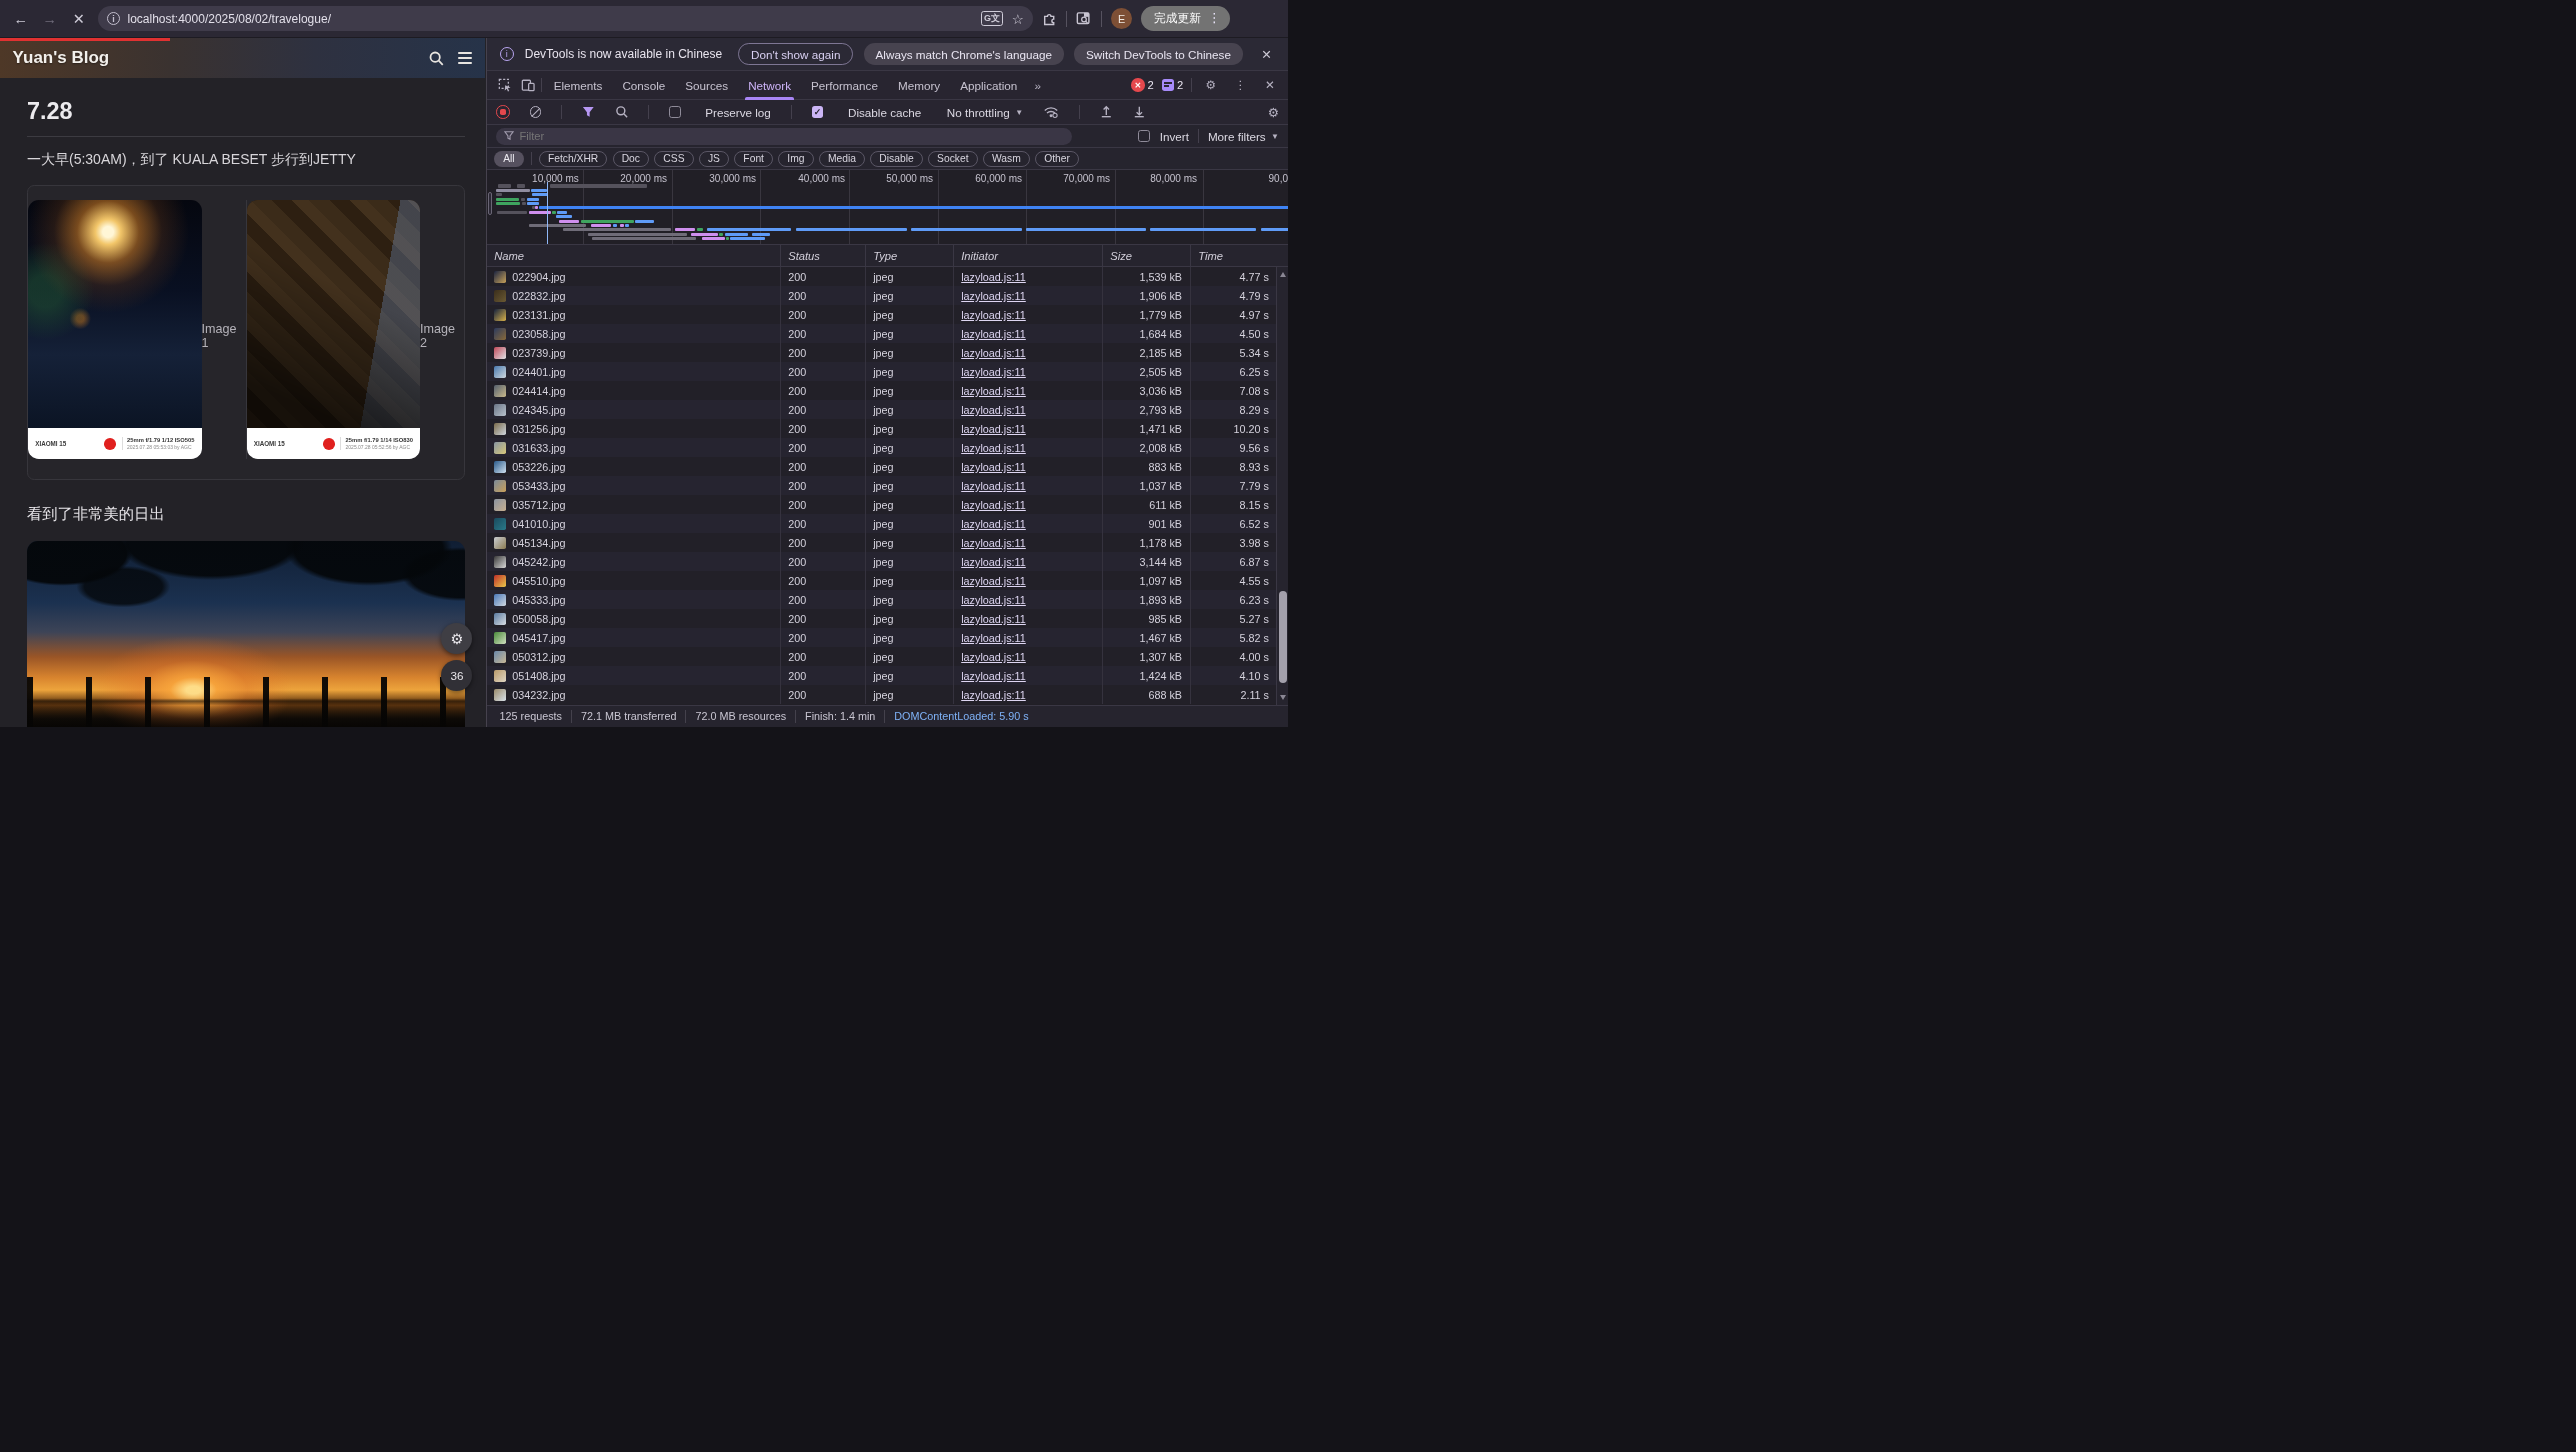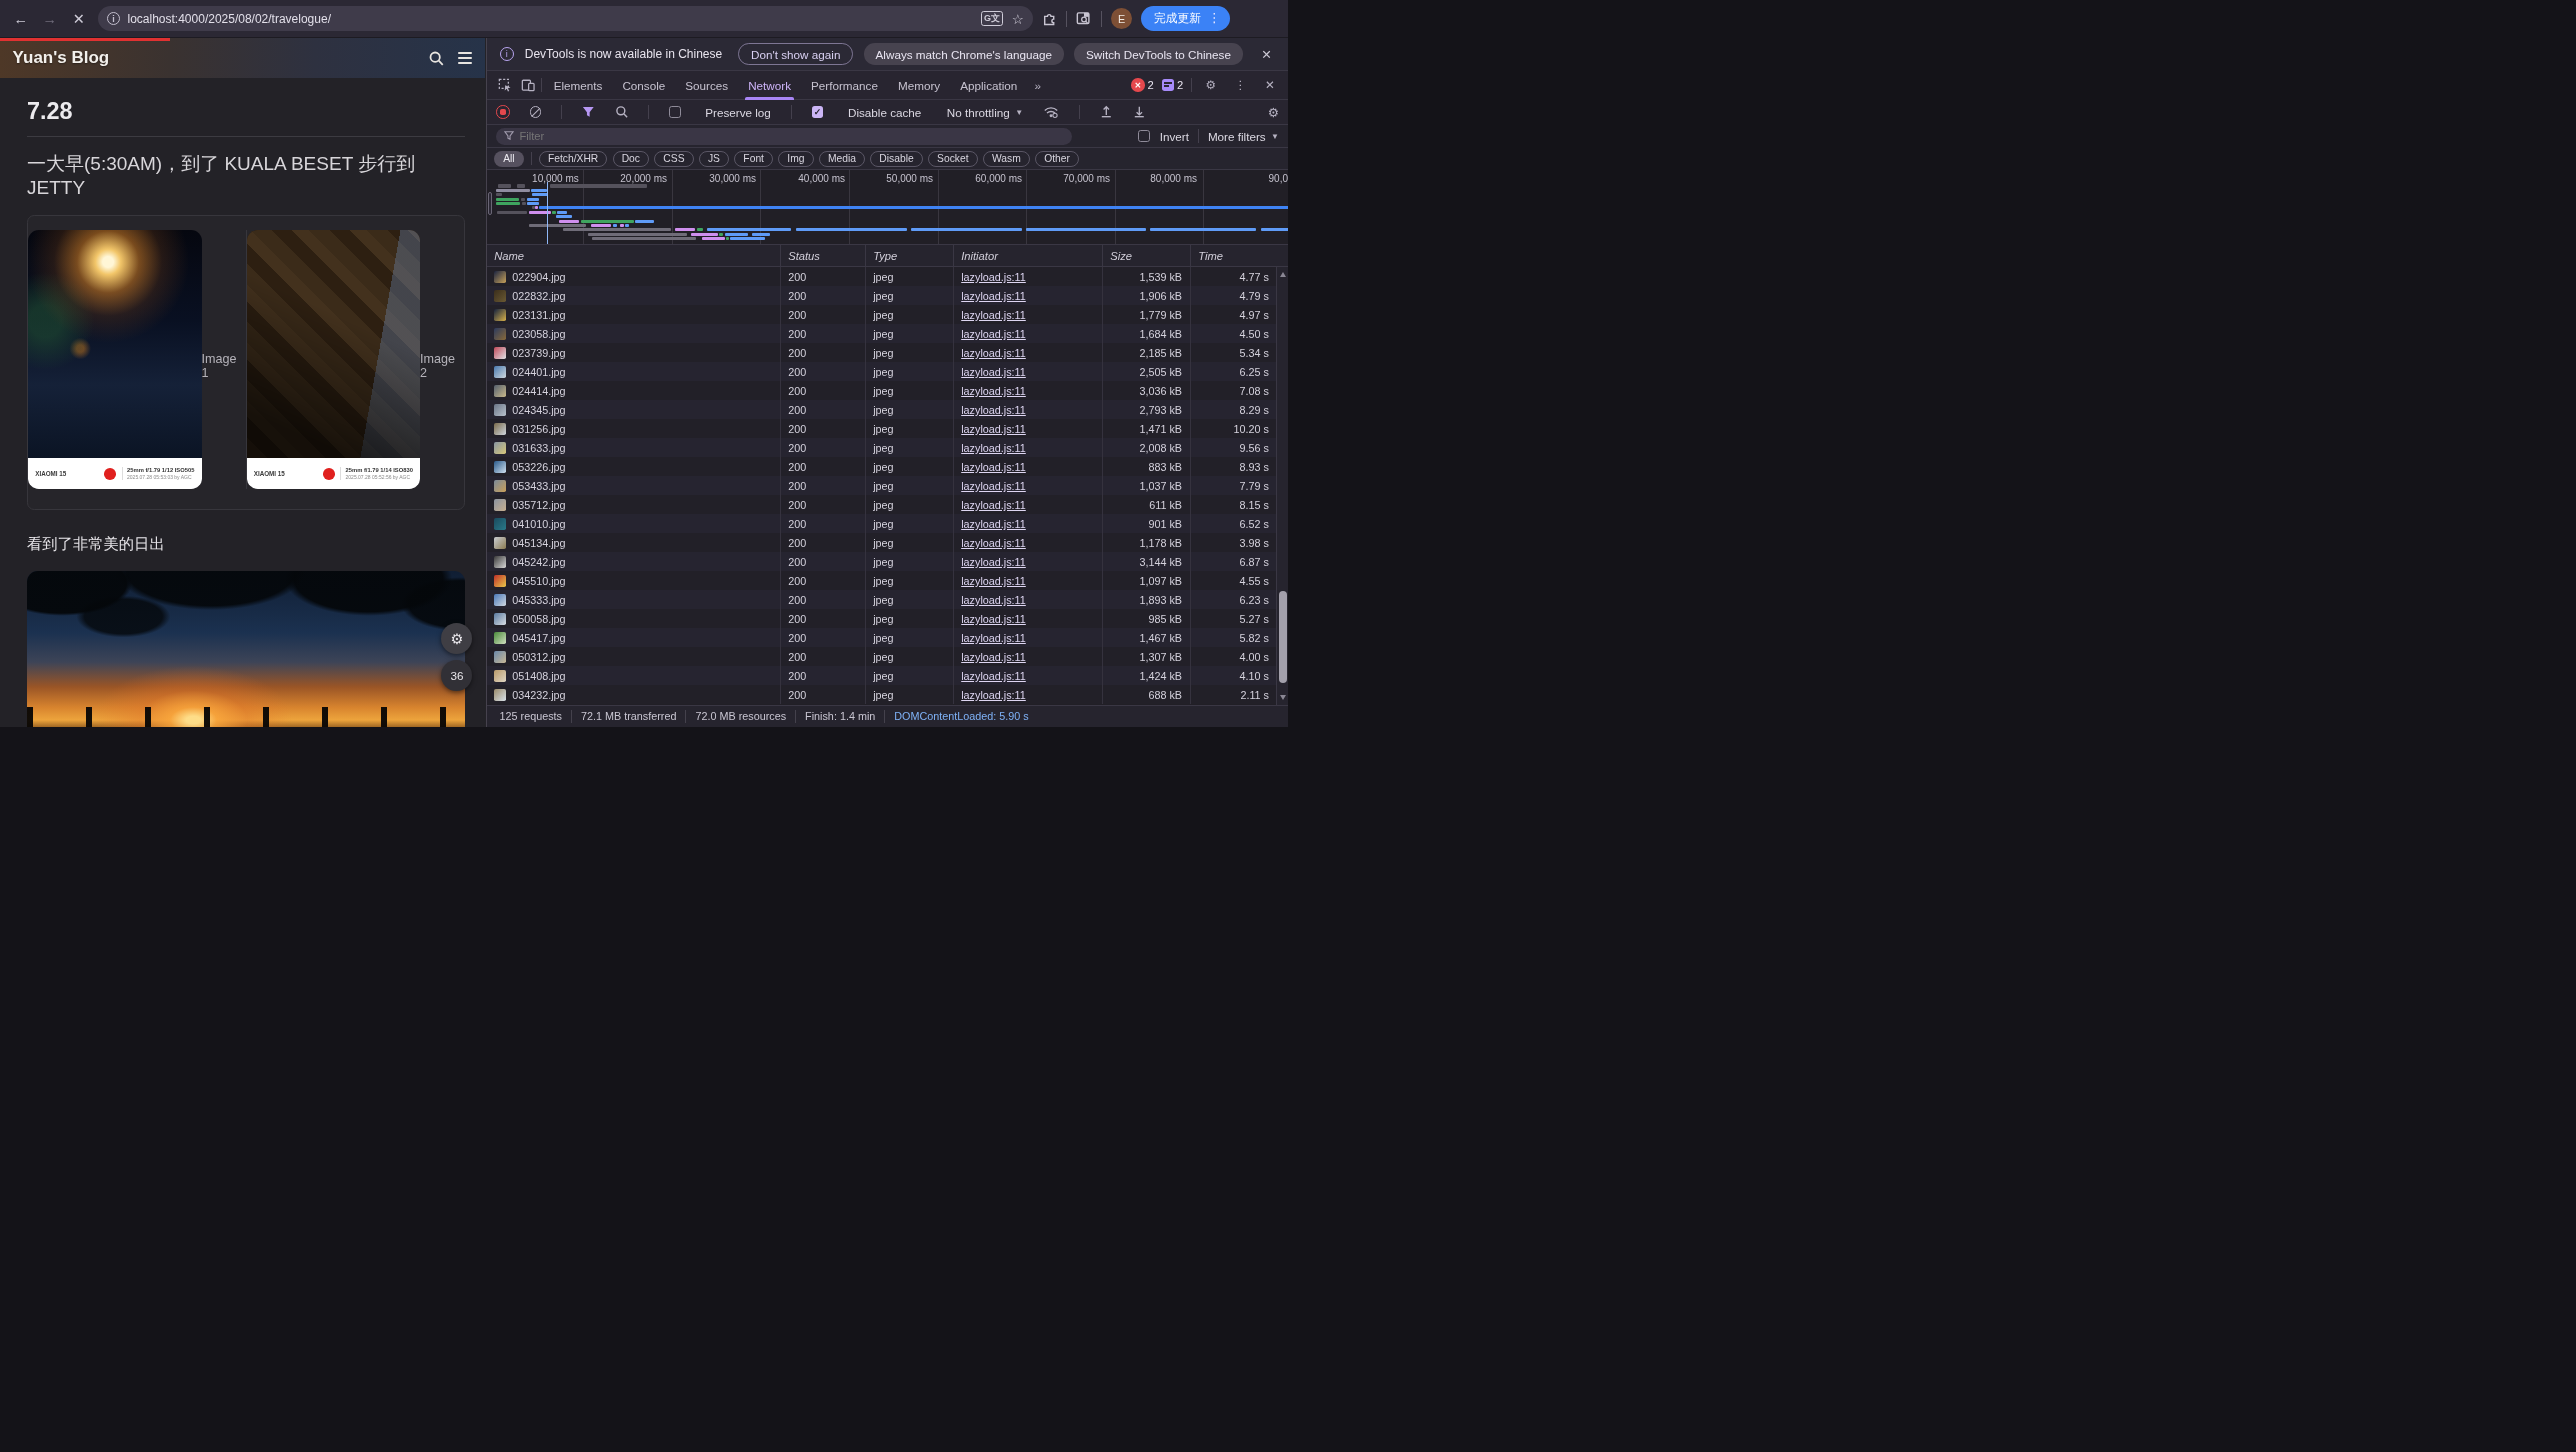--- a/index.html
+++ b/index.html
@@ -10,38 +10,38 @@
   .chrome-bar{position:absolute;left:0;top:0;width:1288px;height:38px;background:#2b2834;display:flex;align-items:center;gap:9px;padding:0 10.8px;border-bottom:0.9px solid #1d1b22;}
   .nav-ico{width:20px;height:20px;display:flex;align-items:center;justify-content:center;color:#cfccd8;font-size:14.4px;}
   .nav-ico.dim{color:#6f6b7a;}
   .omnibox{flex:1;height:25px;background:#3f3b4a;border-radius:12.6px;display:flex;align-items:center;padding:0 9px;gap:7.2px;max-width:935px;}
   .omni-info{width:13.5px;height:13.5px;border:1.3px solid #c3bfce;border-radius:50%;color:#c3bfce;font-size:9px;display:flex;align-items:center;justify-content:center;font-weight:bold;}
   .omni-url{color:#e2dfe9;font-size:12px;flex:1;white-space:nowrap;overflow:hidden;}
   .omni-right{display:flex;align-items:center;gap:9px;}
   .chrome-right{display:flex;align-items:center;gap:9px;}
   .vdiv{width:0.9px;height:16px;background:#56525f;}
   .avatar{width:21.6px;height:21.6px;border-radius:50%;background:#7d4f35;color:#f2ece6;font-size:10.8px;display:flex;align-items:center;justify-content:center;}
-  .update-pill{height:25px;background:#3b82f6;border-radius:12.6px;color:#fff;font-size:11.7px;display:flex;align-items:center;gap:7.2px;padding:0 9px 0 12.6px;}
+  .update-pill{height:25px;background:#737373;border-radius:12.6px;color:#fff;font-size:11.7px;display:flex;align-items:center;gap:7.2px;padding:0 9px 0 12.6px;}
   .kebab{color:#efeaff;font-size:12.6px;letter-spacing:0;line-height:1;}
   .star{color:#cfccd8;font-size:13.5px;}
   .g-translate{font-size:9px;color:#cfccd8;border:1.1px solid #cfccd8;border-radius:2.7px;padding:0 1.8px;font-weight:bold;}
   .puzzle,.panelico{color:#c9c5d2;}
 
   
   .blog{position:absolute;left:0;top:38px;width:485px;height:689px;background:#232227;overflow:hidden;}
   .blog-header{position:relative;height:40px;background:linear-gradient(90deg,#4e3827 0%,#3a3230 35%,#2e3140 65%,#263349 100%);display:flex;align-items:center;padding:0 12.6px;}
   .blog-progress{position:absolute;left:0;top:0;height:2.7px;background:#e03131;}
   .blog-title{color:#f3f0ec;font-size:17px;font-weight:bold;text-shadow:0 0.9px 1.8px rgba(0,0,0,.4);}
   .blog-header-icons{margin-left:auto;display:flex;align-items:center;gap:12.6px;}
   .burger{display:flex;flex-direction:column;gap:2.7px;}
   .burger span{display:block;width:14.4px;height:2.2px;background:#e8e5e0;border-radius:0.9px;}
   .blog-content{padding:12.6px 20px 0 27px;}
   .post-h1{color:#ecebee;font-size:23.4px;font-weight:bold;margin:7.2px 0 10.8px;}
   .post-hr{height:0.9px;background:#3c3b41;margin:0 0 14.4px;}
-  .post-p{color:#d8d6da;font-size:19px;margin:0 0 16px;}
+  .post-p{color:#d8d6da;font-size:14px;margin:0 0 16px;}
   .photo-card{border:0.9px solid #37363c;border-radius:7.2px;background:#26252a;display:flex;padding:14.4px 0 20px;margin-bottom:23.4px;}
   .photo-col{flex:1;display:flex;flex-direction:row;align-items:center;}
   .photo-col+.photo-col{border-left:0.9px solid #37363c;}
   .photo-frame{width:180px;height:259px;border-radius:10.8px;overflow:hidden;display:flex;flex-direction:column;}
   .photo-img{flex:1;}
   .photo1{background:
     radial-gradient(circle at 46% 14%, #fff6d6 0 5.4px, rgba(255,208,110,.95) 12.6px, rgba(235,140,40,.5) 31px, rgba(130,70,25,.25) 54px, transparent 81px),
     radial-gradient(circle at 10% 40%, rgba(34,84,52,.55) 0 16px, transparent 49px),
     radial-gradient(circle at 30% 52%, rgba(200,120,30,.5) 0 3.6px, transparent 10.8px),
     linear-gradient(180deg,#05070f 0%,#091022 40%,#152138 68%,#0b1424 100%);}

